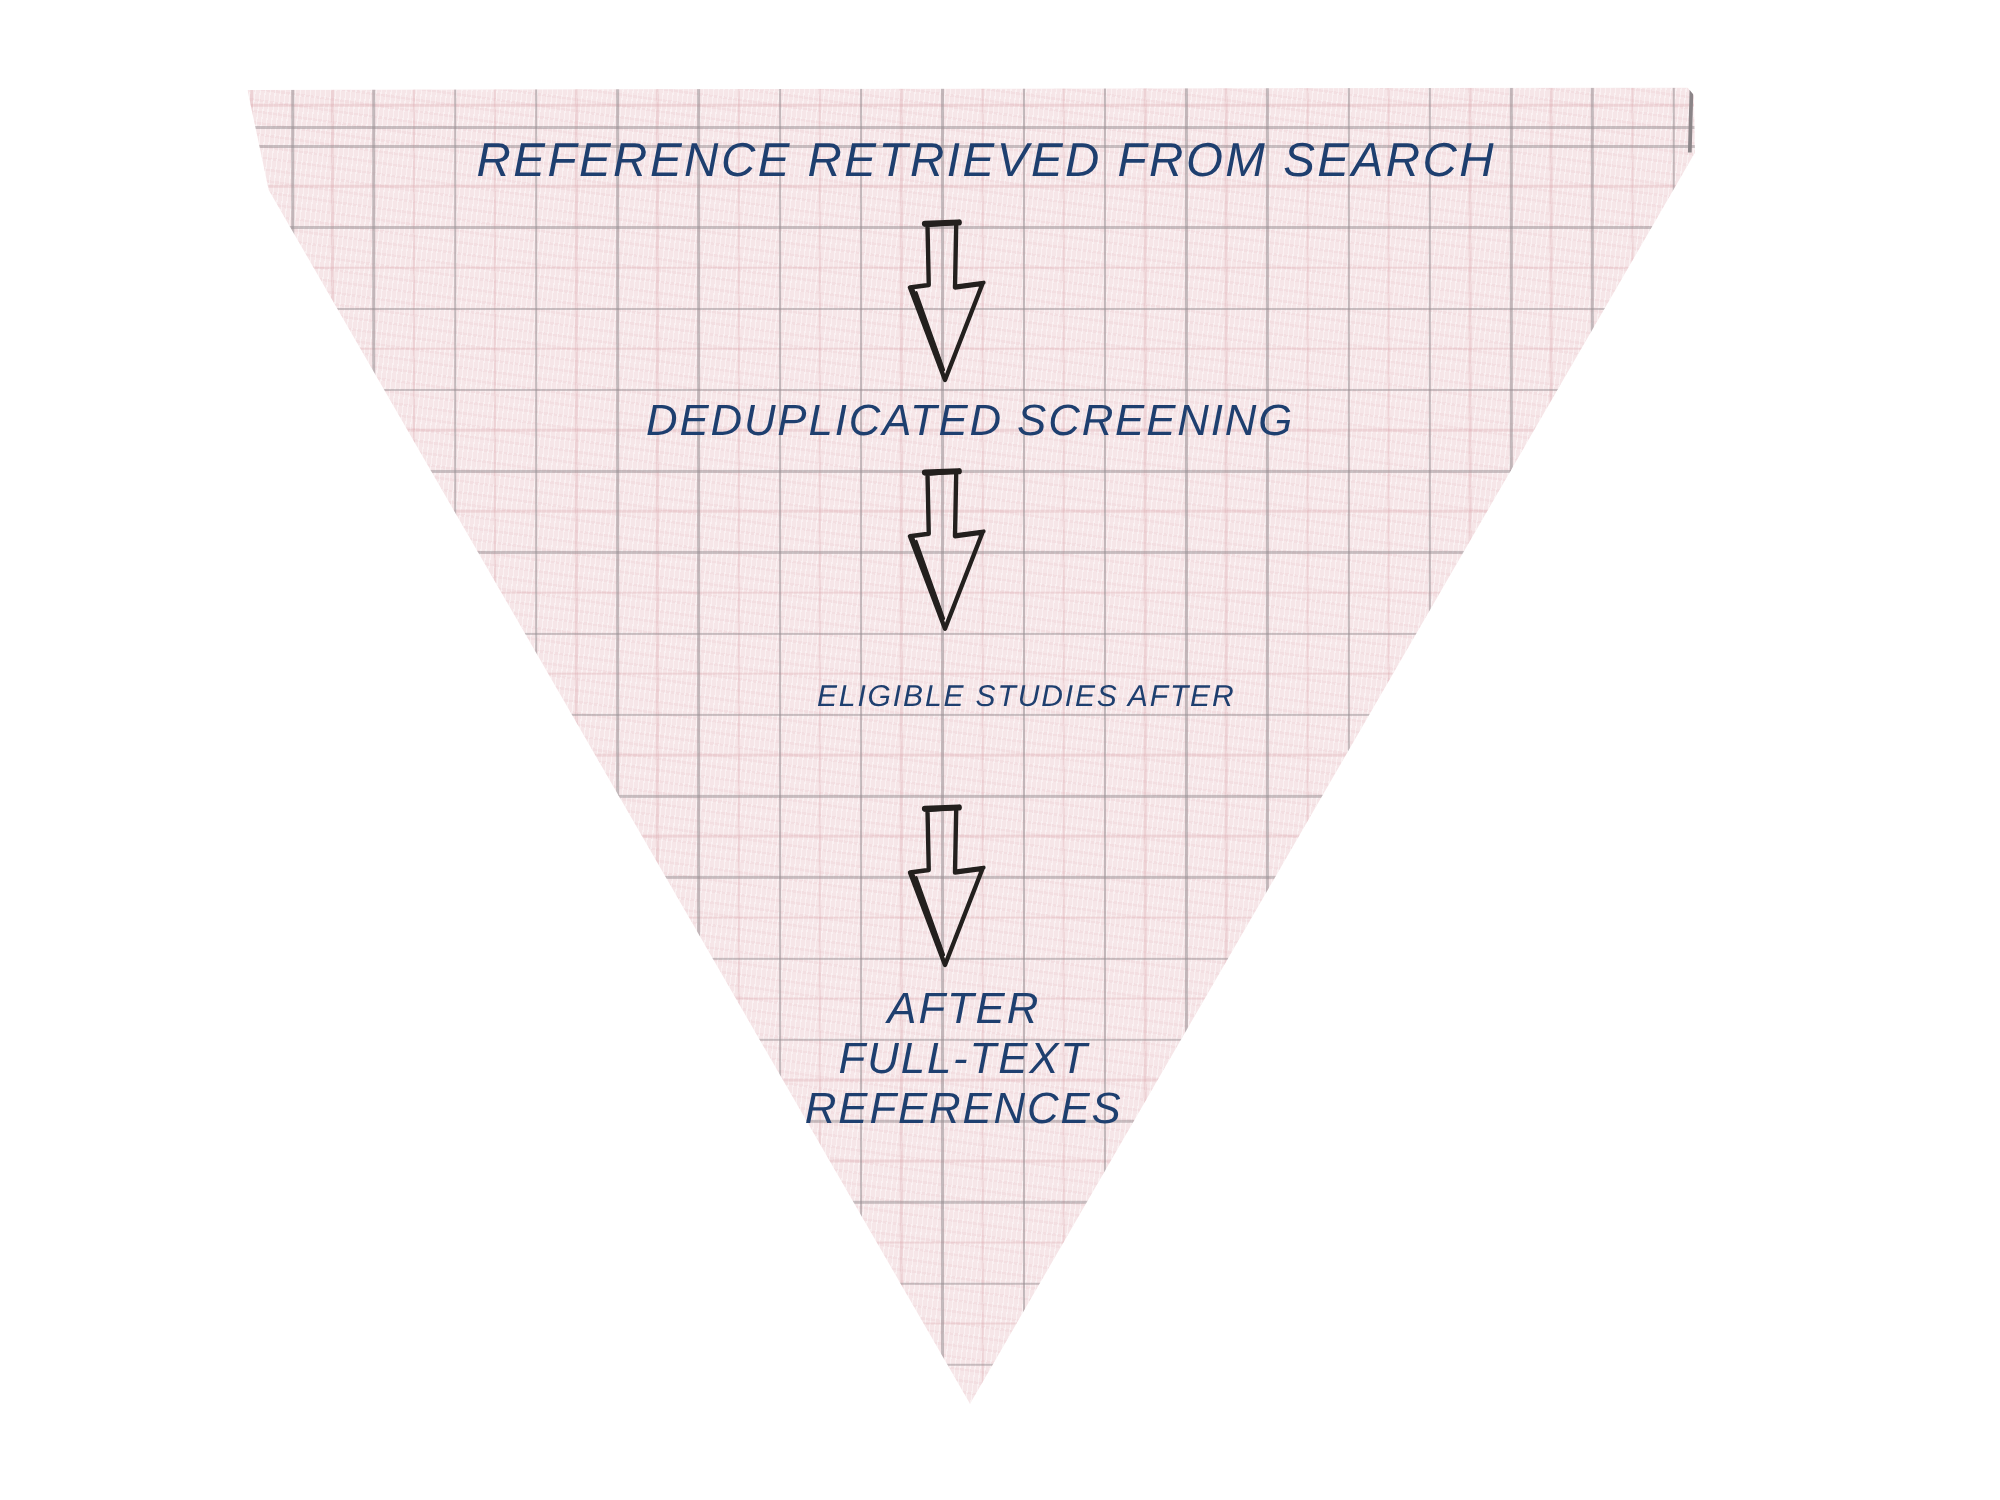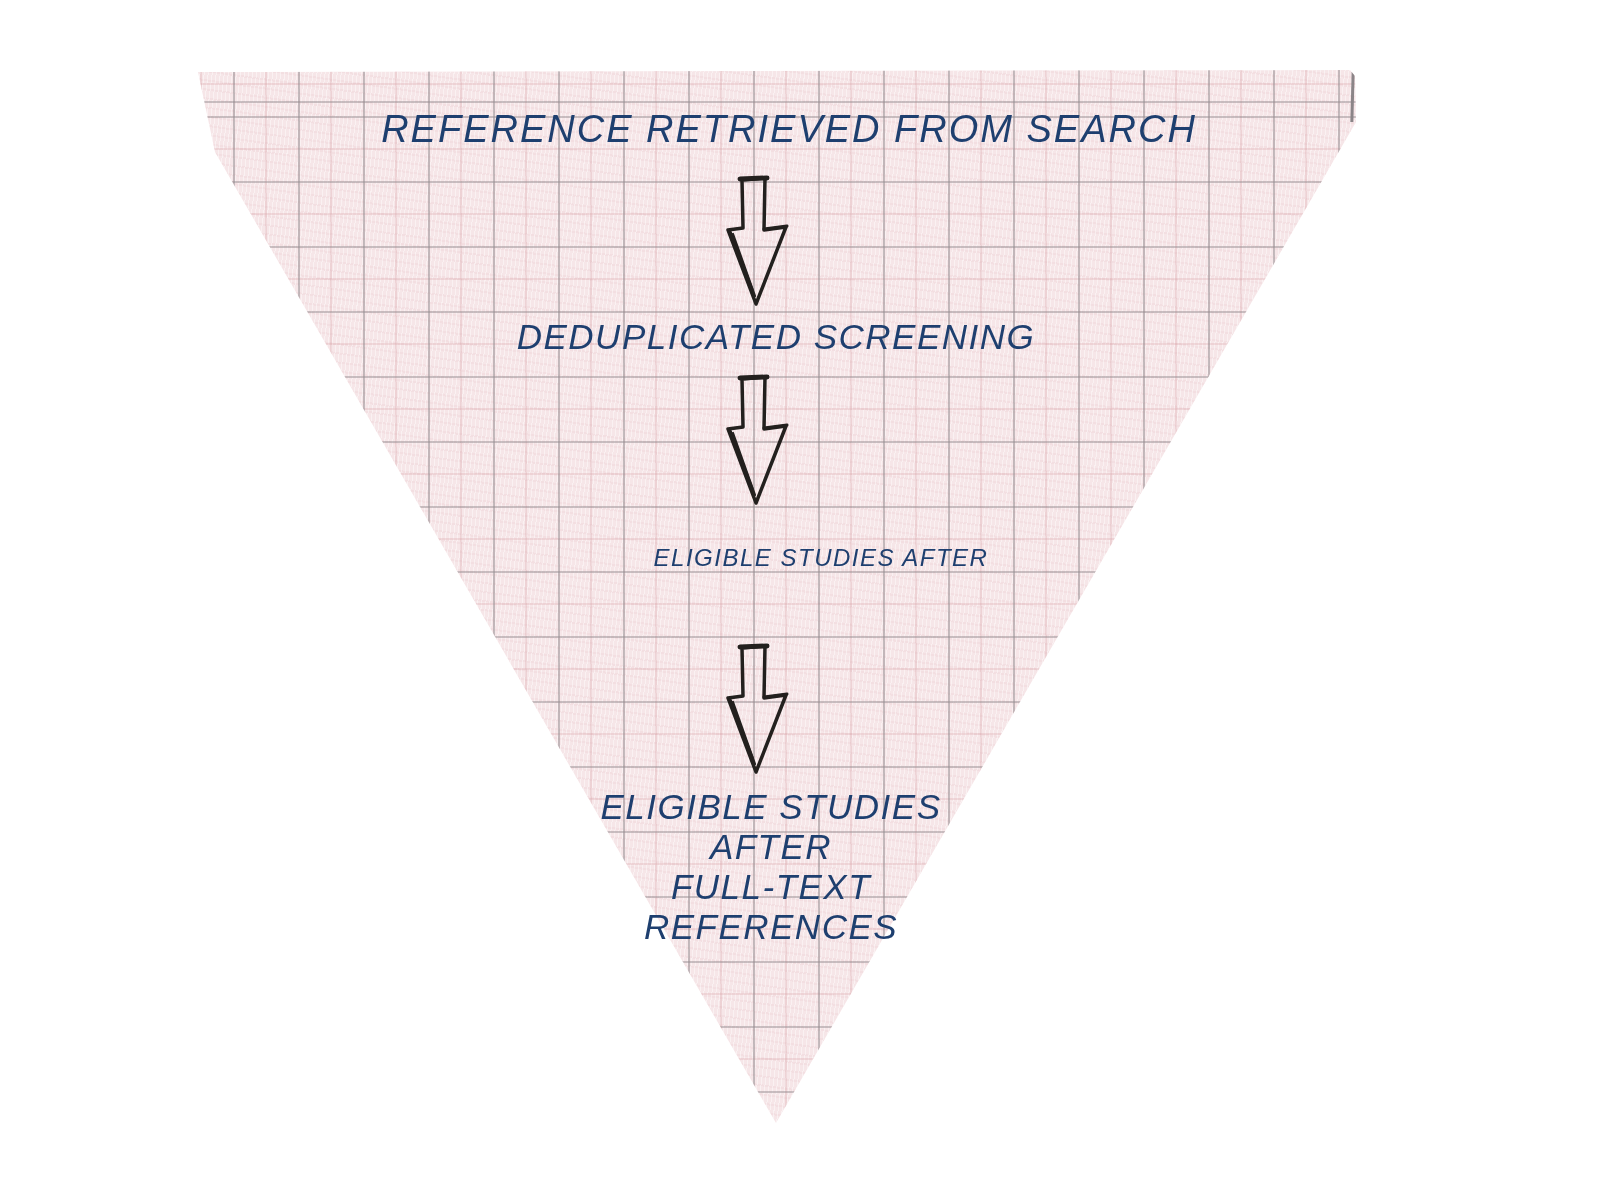--- a/index.html
+++ b/index.html
@@ -106,19 +106,18 @@
 
   <svg class="arrow arrow-2" viewBox="0 0 66 134" aria-hidden="true">
     <path d="M17 5 L40 3 L39 55 L61 52 L31 129 L3 55 L18 53 Z" stroke-width="3.5"></path>
     <path d="M15 4 L42 3" stroke-width="5"></path>
     <path d="M39 54 L62 51" stroke-width="3"></path>
     <path d="M5 57 L27 115" stroke-width="3.5"></path>
     <path d="M8 59 L30 121" stroke-width="2.2"></path>
   </svg>
 
   <div class="step step-3">
-    <span class="line">ELIGIBLE STUDIES</span>
     <span class="line">AFTER</span>
     <span class="line">FULL-TEXT</span>
     <span class="line">REFERENCES</span>
   </div>
 
 </div>
 
 </body></html>

